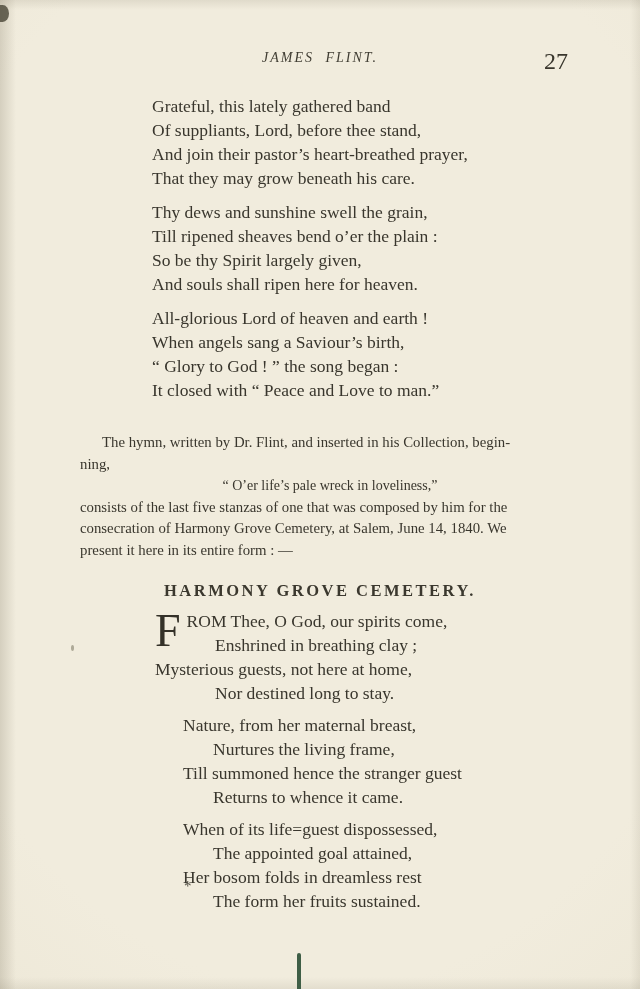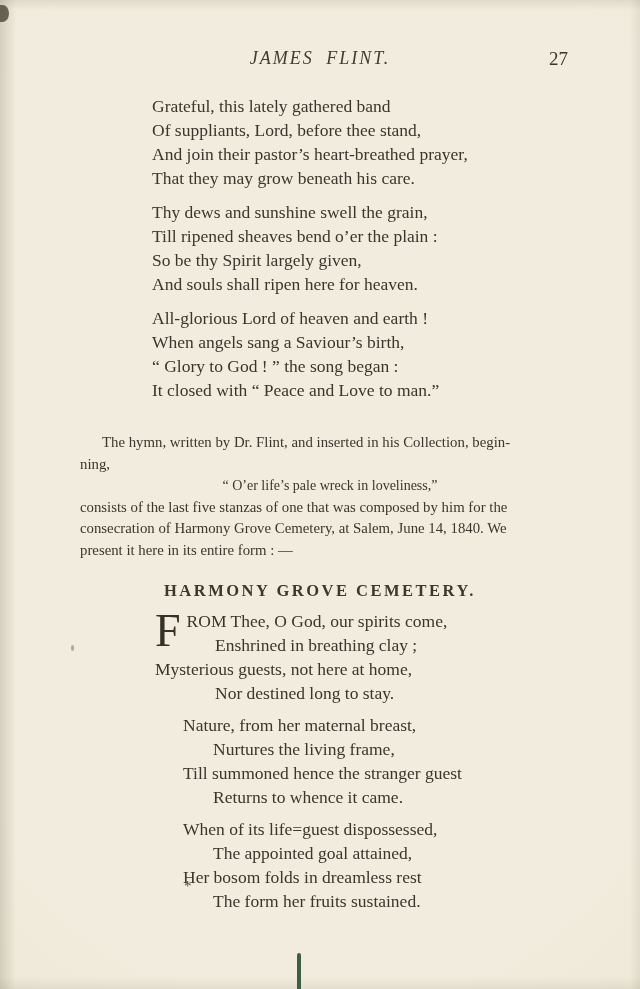--- a/index.html
+++ b/index.html
@@ -33,30 +33,30 @@
 
   
   .page-header {
     position: relative;
     padding-top: 48px;
     text-align: center;
     height: 26px;
   }
   .running-title {
     font-style: italic;
-    font-size: 18px;
+    font-size: 14px;
     letter-spacing: 2px;
     word-spacing: 6px;
     color: #403d33;
   }
   .page-number {
     position: absolute;
     right: 72px;
     top: 48px;
-    font-size: 19px;
+    font-size: 24px;
     font-style: normal;
   }
 
   
   .poem1 {
     margin: 20px 0 0 152px;
     font-size: 17.5px;
   }
   .poem1 .stanza { margin: 0 0 10px 0; }
   .poem1 .line {

